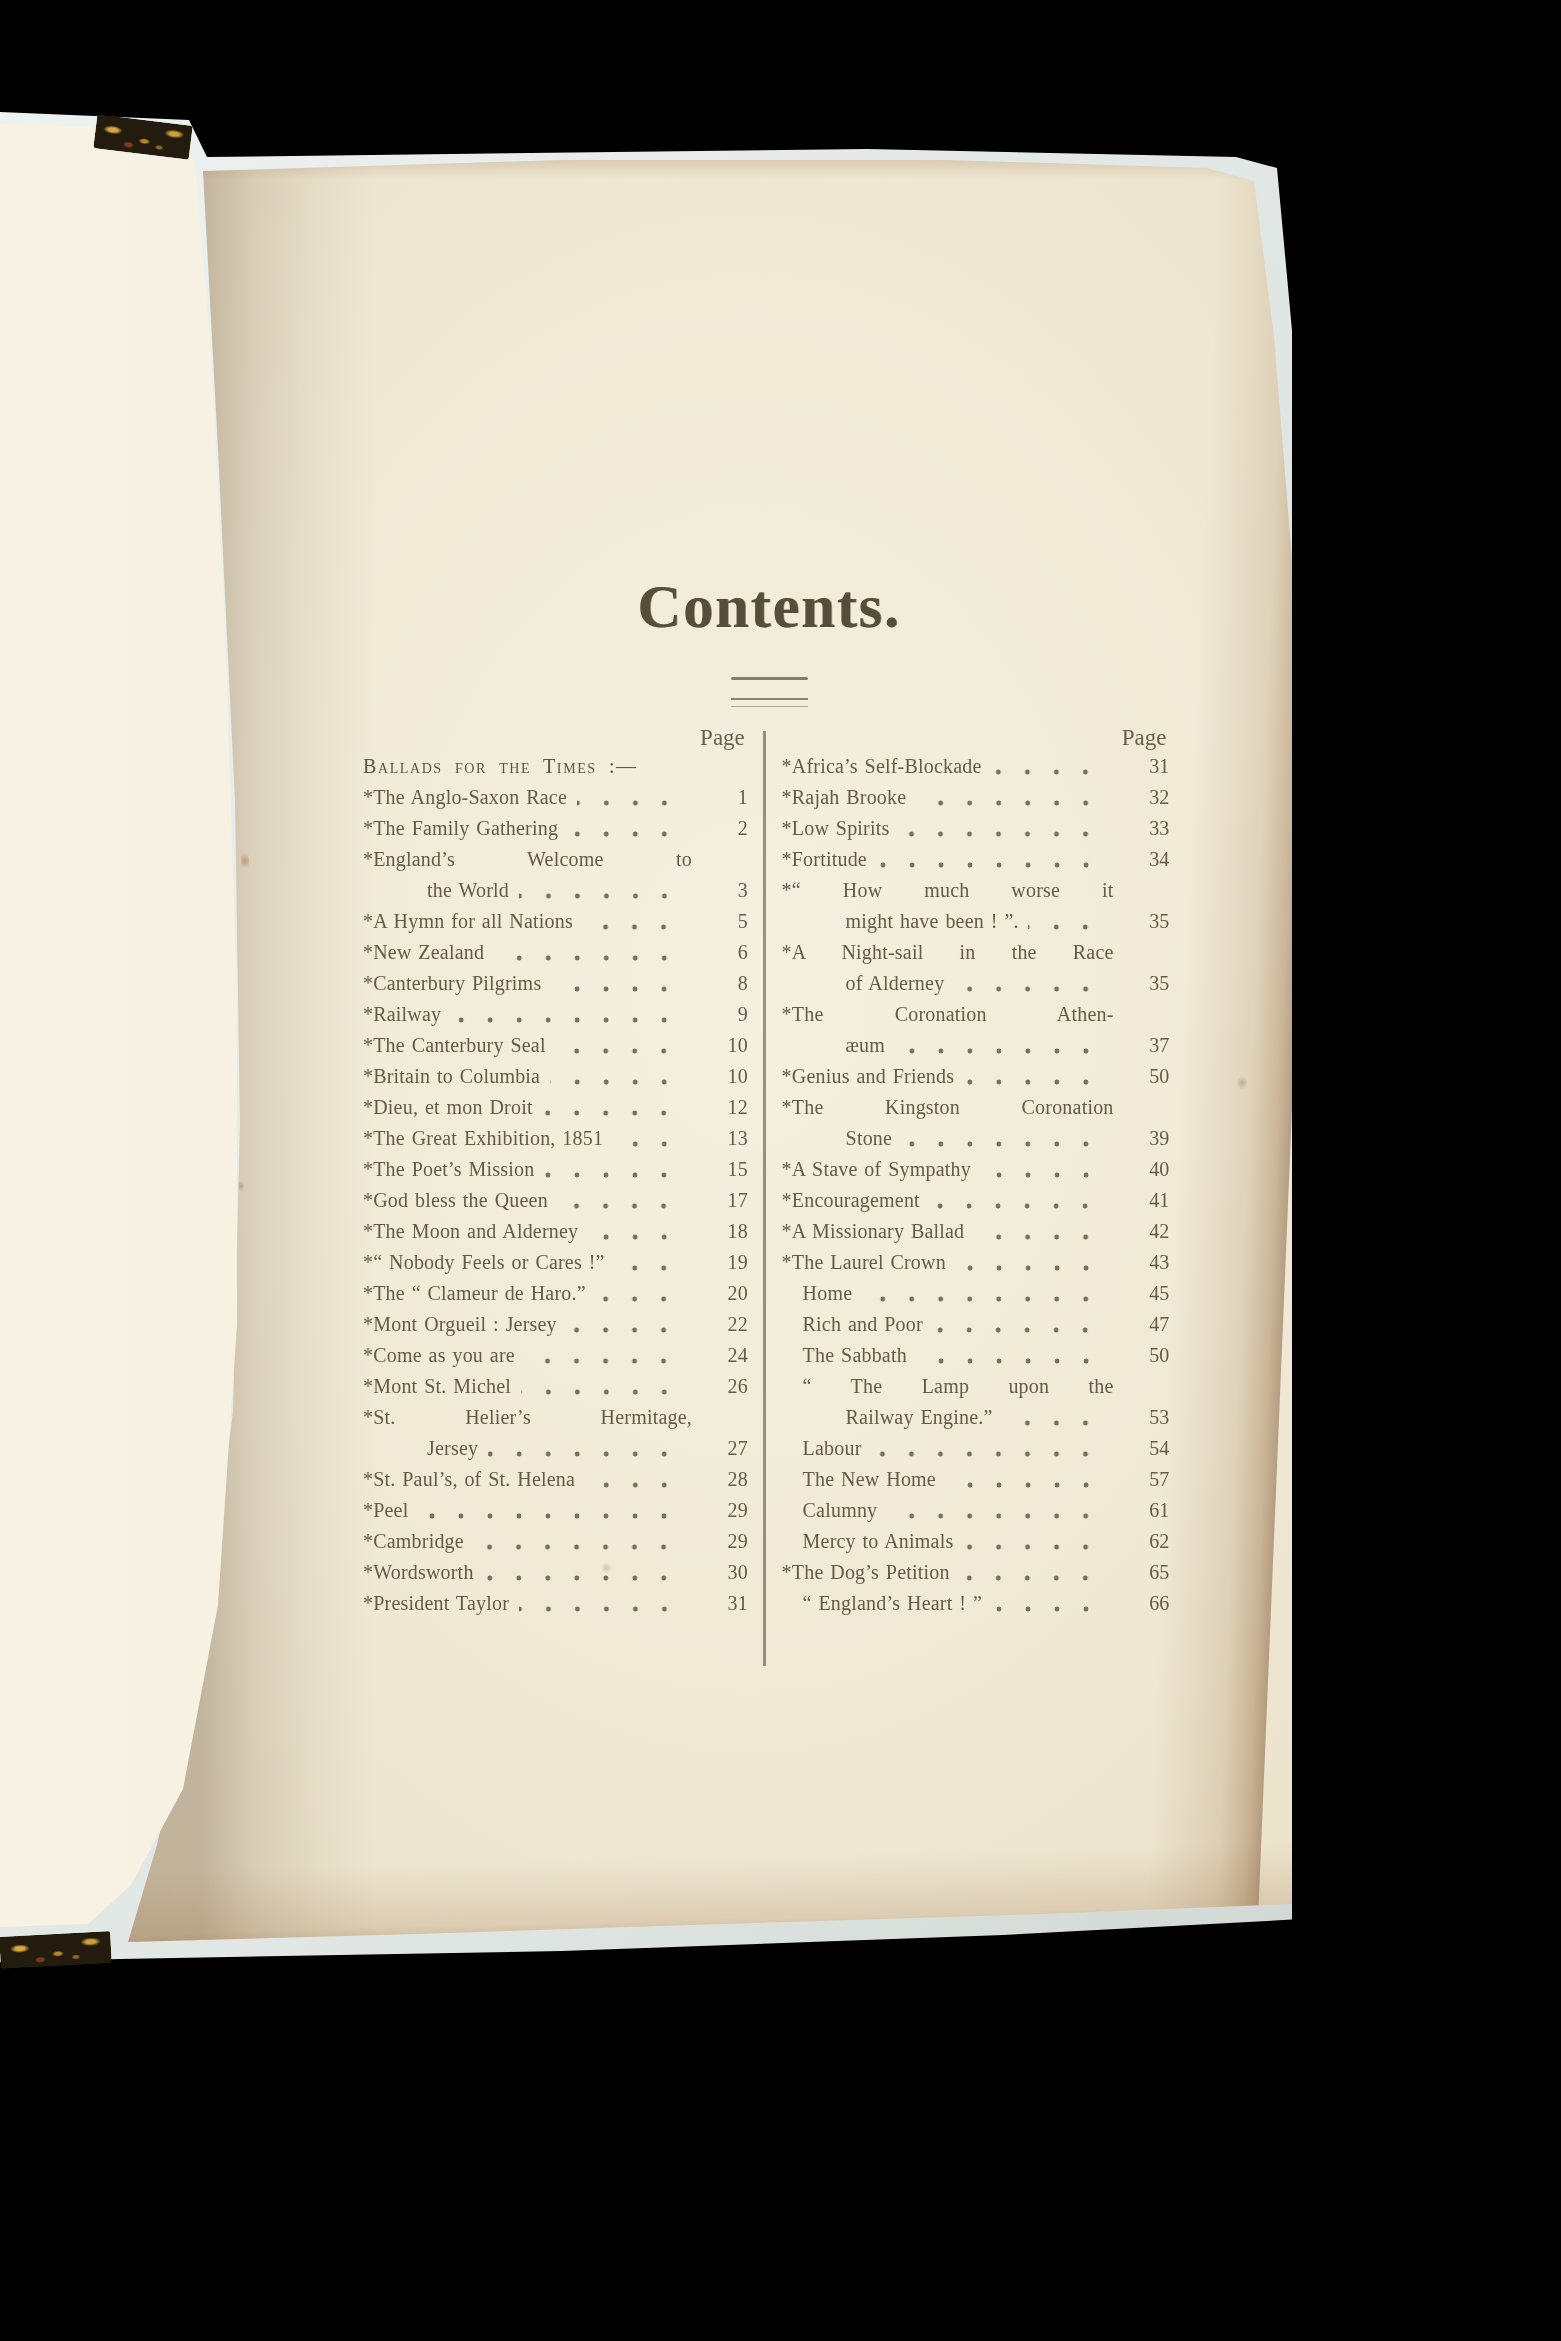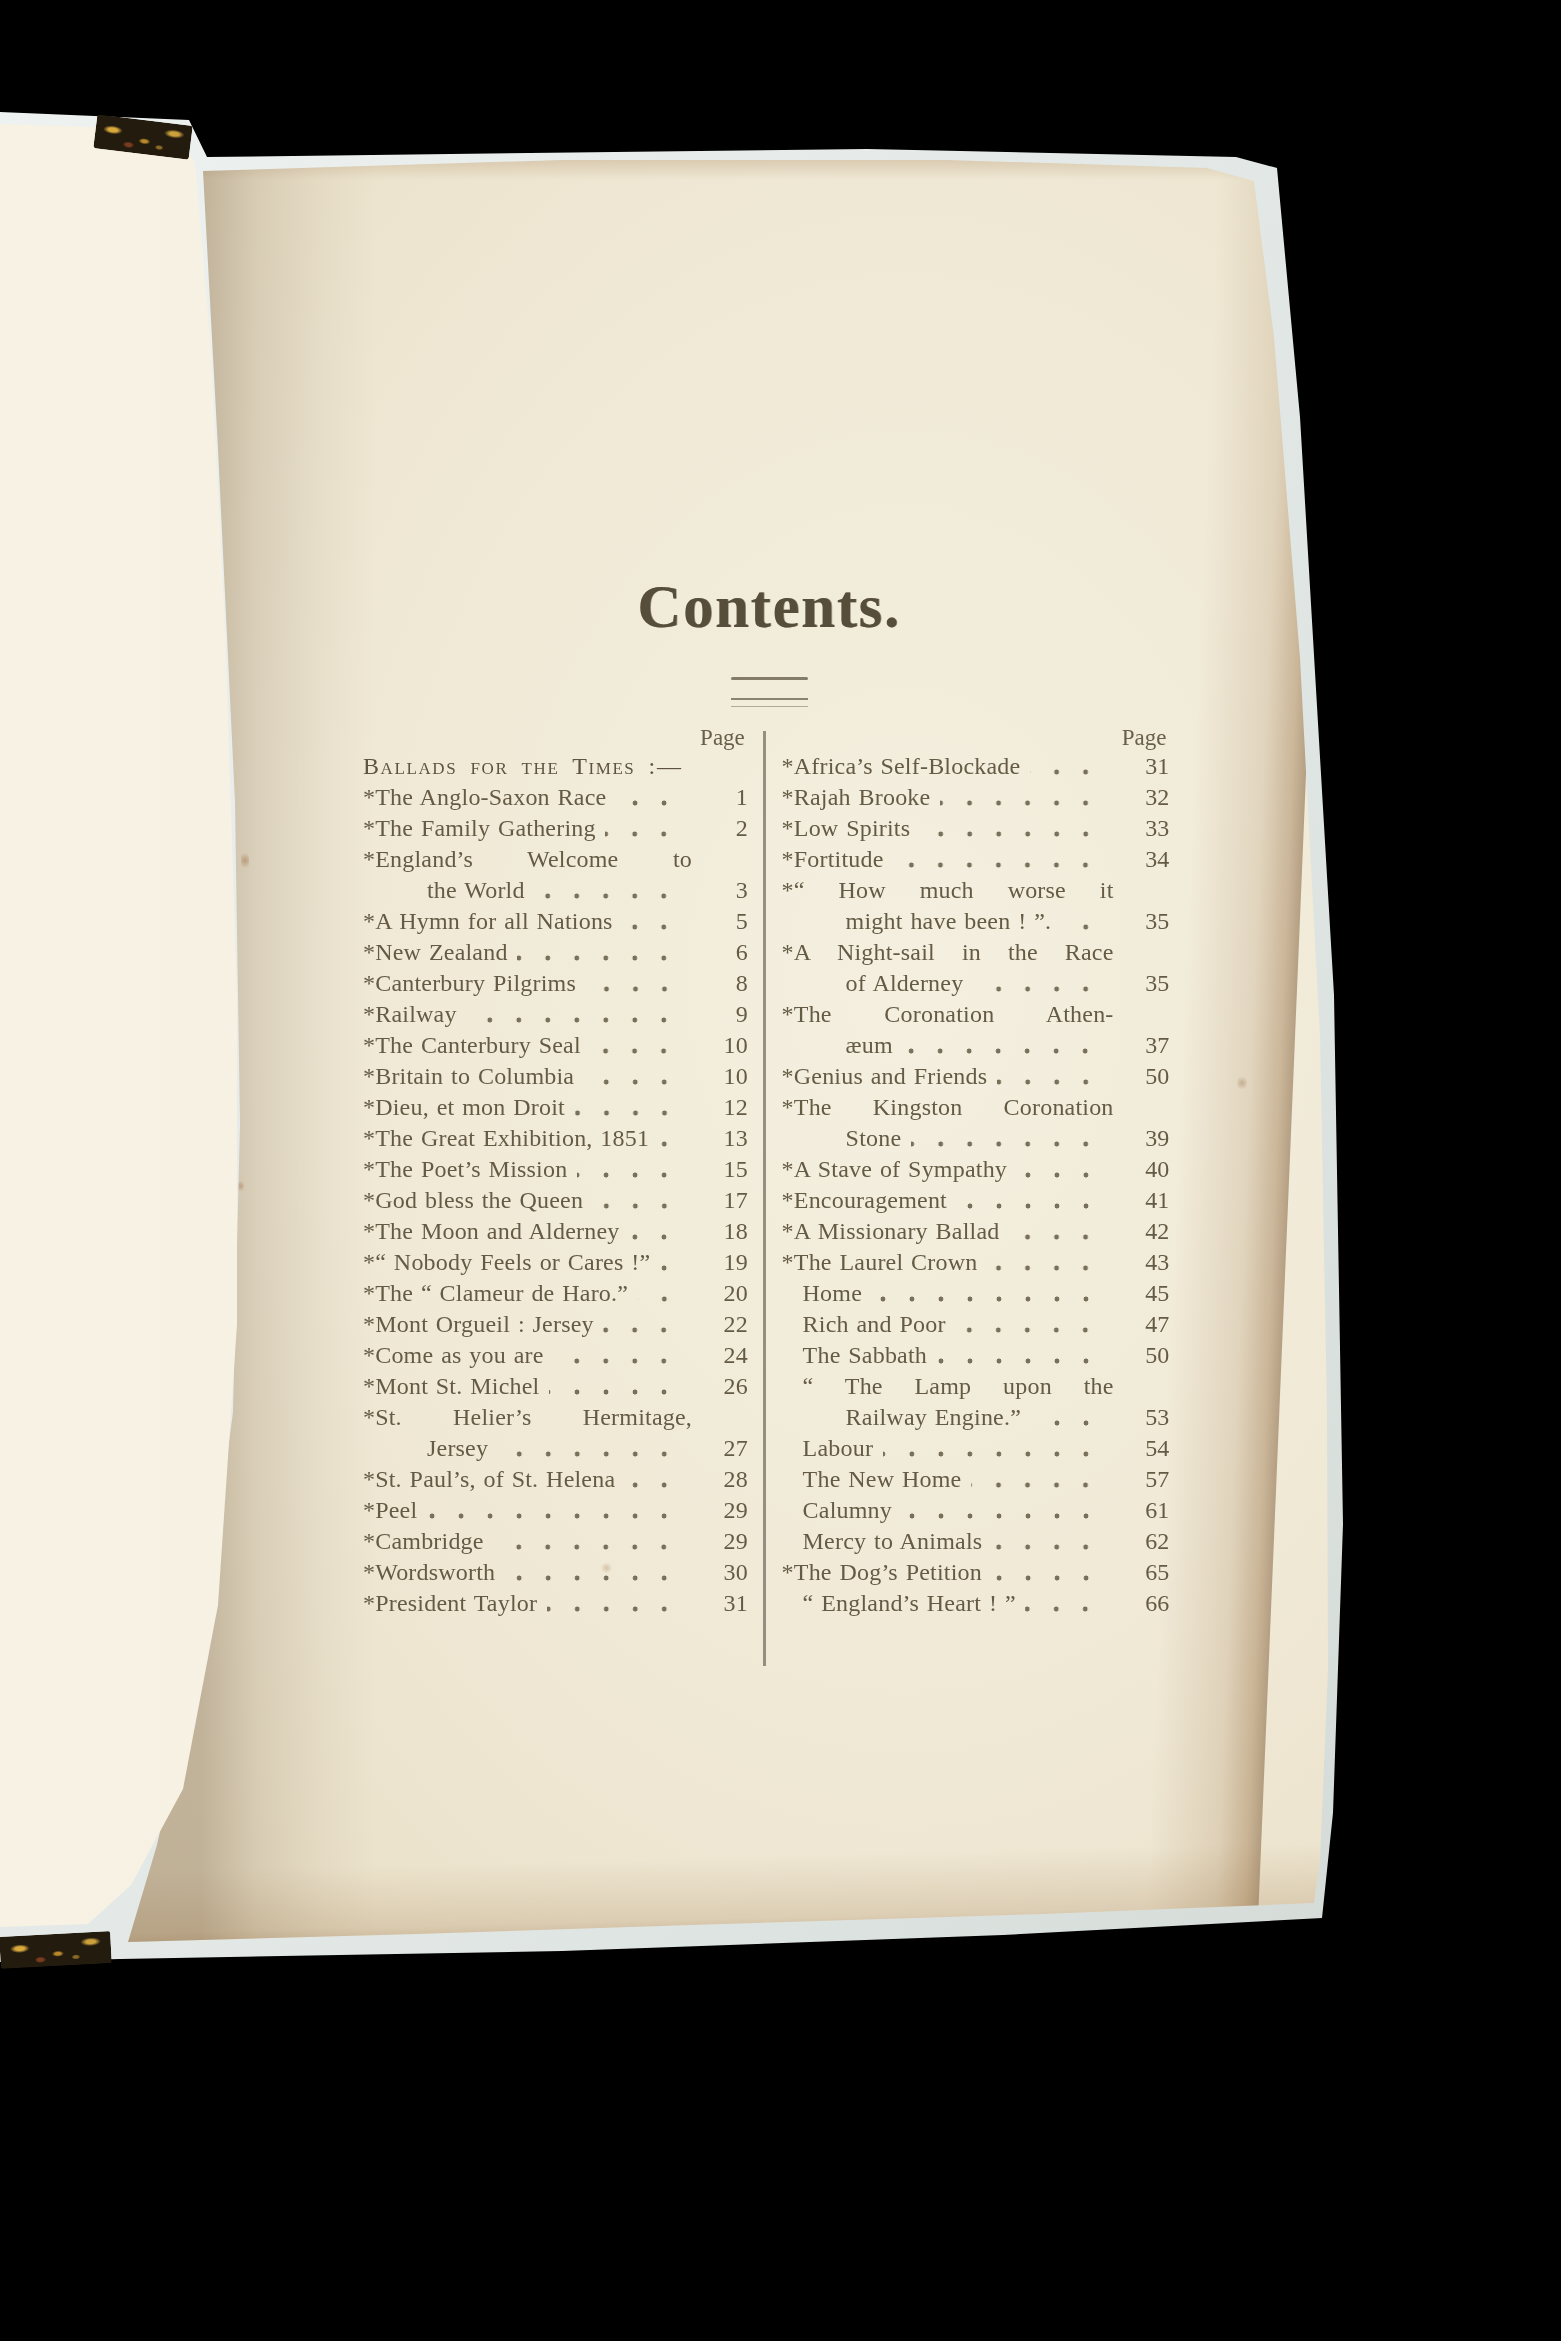--- a/index.html
+++ b/index.html
@@ -1,16 +1,16 @@
 <!DOCTYPE html>
 <html style="font-size:13px"><head>
 <meta charset="utf-8">
 <style>
   html,body{margin:0;padding:0;background:#000;}
-  .stage{position:relative;width:1561px;height:2342px;overflow:hidden;
+  .stage{position:relative;width:1292px;height:2342px;overflow:hidden;
          font-family:"Liberation Serif","DejaVu Serif",serif;}
   
   .edge-stack{position:absolute;inset:0;background:linear-gradient(120deg,#eef2f1,#dfe5e2 60%,#cfd6d2);
     clip-path:polygon(0px 112px,189px 120px,207px 157px,867px 149px,1236px 157px,1277px 168px,
       1300px 417px,1334px 995px,1343px 1524px,1333px 1813px,1322px 1918px,1003px 1935px,
       562px 1951px,120px 1959px,0px 1962px);}
   .recto{position:absolute;inset:0;
     background:radial-gradient(1003px 1364px at 58% 42%,#f4efdf 0%,#f0e9d6 55%,#e9dfc6 100%);
     clip-path:polygon(203px 171px,562px 160px,947px 160px,1207px 168px,1254px 181px,1274px 337px,
       1300px 658px,1320px 1035px,1327px 1412px,1328px 1669px,1320px 1861px,1314px 1903px,
@@ -50,21 +50,21 @@
     letter-spacing:1.6px;color:#564e3a;text-shadow:0.8px 0 rgba(86,78,58,.55);}
   .rule{width:77px;margin:0 auto;}
   .rule1{margin-top:35px;height:3.2px;background:rgba(95,87,67,.75);border-radius:1.6px;}
   .rule2{margin-top:17.7px;height:6.4px;border-top:2.4px solid rgba(95,87,67,.7);border-bottom:1.6px solid rgba(95,87,67,.45);}
   .note{margin:16px 0 0 0;text-align:center;font-style:italic;font-size:31px;line-height:40px;color:#6a6049;}
   .columns{display:flex;margin-top:17px;}
   .col{width:385px;}
   .col-right{width:388px;}
   .divider{width:2.4px;height:935px;margin:6.4px 16px 0 15.2px;background:rgba(74,67,54,.55);}
   .page-label{text-align:right;font-size:23px;line-height:27px;color:#6a6049;padding-right:3.2px;}
-  .row{display:flex;align-items:baseline;font-size:24px;line-height:31px;letter-spacing:0.2px;word-spacing:1.6px;}
+  .row{display:flex;align-items:baseline;font-size:20px;line-height:31px;letter-spacing:0.2px;word-spacing:1.6px;}
   .row .t{white-space:nowrap;}
   .row .n{width:51px;text-align:right;flex:none;}
   .row .lead{flex:1;min-width:3.2px;align-self:flex-end;height:9.6px;margin:0 8px 5.6px 9.6px;
     background-image:radial-gradient(circle at 4px 4.8px,rgba(100,90,68,.85) 2.1px,rgba(100,90,68,0) 2.7px);
     background-size:29px 9.6px;background-repeat:repeat-x;background-position:right bottom;}
   .row.ind1{padding-left:21px;}
   .row.ind2{padding-left:64px;justify-content:space-between;}
   .row.justify .t{flex:1;white-space:normal;text-align:justify;text-align-last:justify;padding-right:56px;}
   .row.sc-header .t{font-variant:small-caps;letter-spacing:1.6px;word-spacing:5.6px;color:#5d5340;}
 </style>

